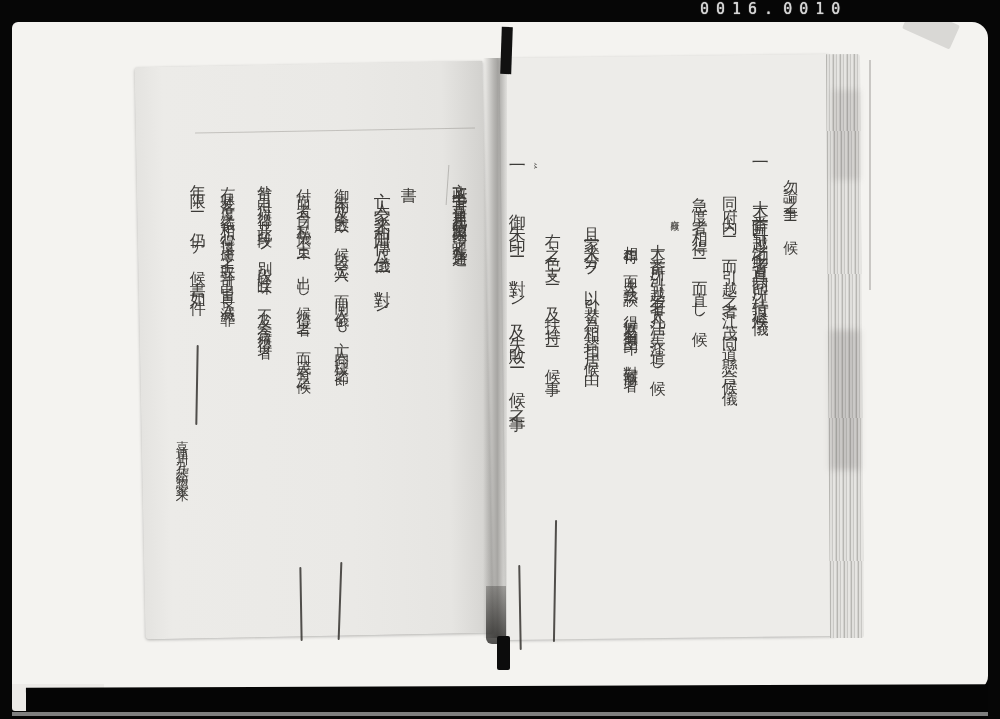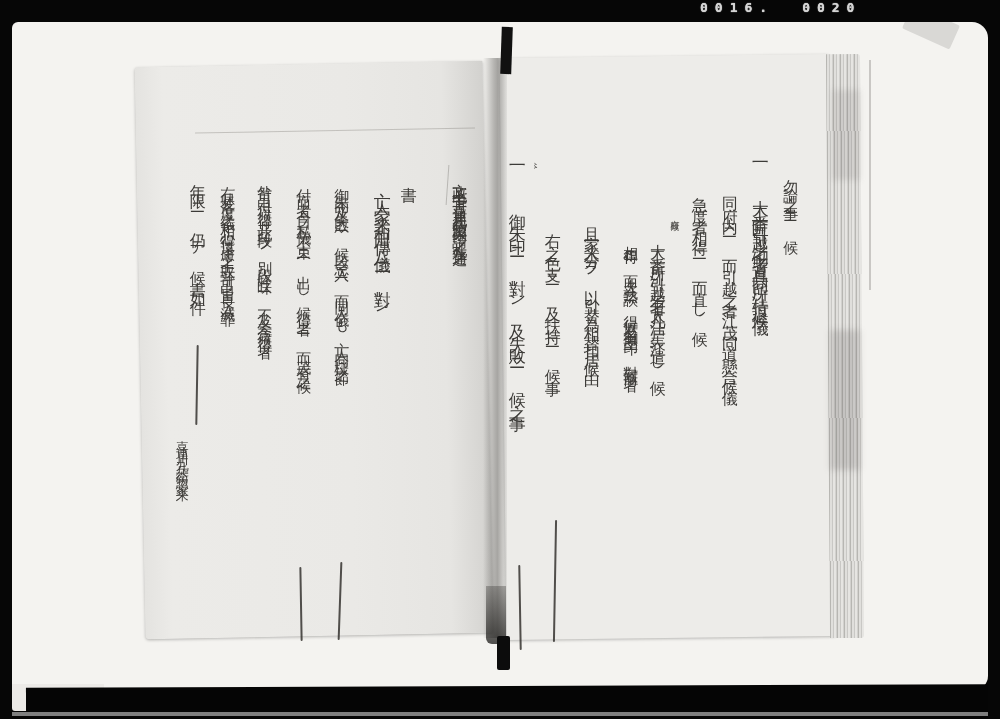--- a/index.html
+++ b/index.html
@@ -1,21 +1,21 @@
 <!DOCTYPE html>
 <html><head>
 <meta charset="utf-8">
 <style>
   html,body{margin:0;padding:0;background:#000;}
   #stage{position:relative;width:1000px;height:719px;background:#060606;overflow:hidden;
          font-family:"DejaVu Serif","Liberation Serif",serif;}
   
   #counter{position:absolute;left:700px;top:0px;width:180px;height:20px;color:#d4d4d4;
-           font-family:"DejaVu Sans Mono","Liberation Mono",monospace;font-size:13px;font-weight:bold;
-           letter-spacing:7px;text-shadow:0 0 1px #ffffff;display:flex;gap:28px;}
+           font-family:"DejaVu Sans Mono","Liberation Mono",monospace;font-size:15px;font-weight:normal;
+           letter-spacing:7px;text-shadow:0 0 1px #ffffff;display:flex;gap:3px;}
   
   #field{position:absolute;left:12px;top:22px;width:976px;height:668px;background:#f4f3f0;
          border-radius:6px 16px 14px 4px;}
   #field-lip{position:absolute;left:12px;top:684px;width:92px;height:27px;background:#eceae7;border-radius:0 0 4px 3px;}
   
   .page{position:absolute;box-shadow:0 1px 3px rgba(0,0,0,.25);}
   #page-left{left:140px;top:64px;width:348px;height:572px;transform:rotate(-1.1deg);
     background:linear-gradient(to right,#e4e3e0 0,#ecebe8 8%,#eaE9e6 60%,#e6e5e2 88%,#d2d1ce 100%);
     background-color:#eae9e6;border-radius:3px 1px 1px 4px;}
   #page-right{left:503px;top:56px;width:330px;height:582px;transform:rotate(-0.7deg);
@@ -105,16 +105,16 @@
 
   <div id="bottom-band"></div>
   <div id="film-line"></div>
   <div id="film-line-dark"></div>
   <div id="left-margin"></div>
   <div id="right-margin"></div>
   <div id="top-margin"></div>
 
   <div id="counter">
     <span>0016.</span>
-    <span>0020</span>
+    <span>0010</span>
   </div>
 
 </div>
 
 </body></html>

